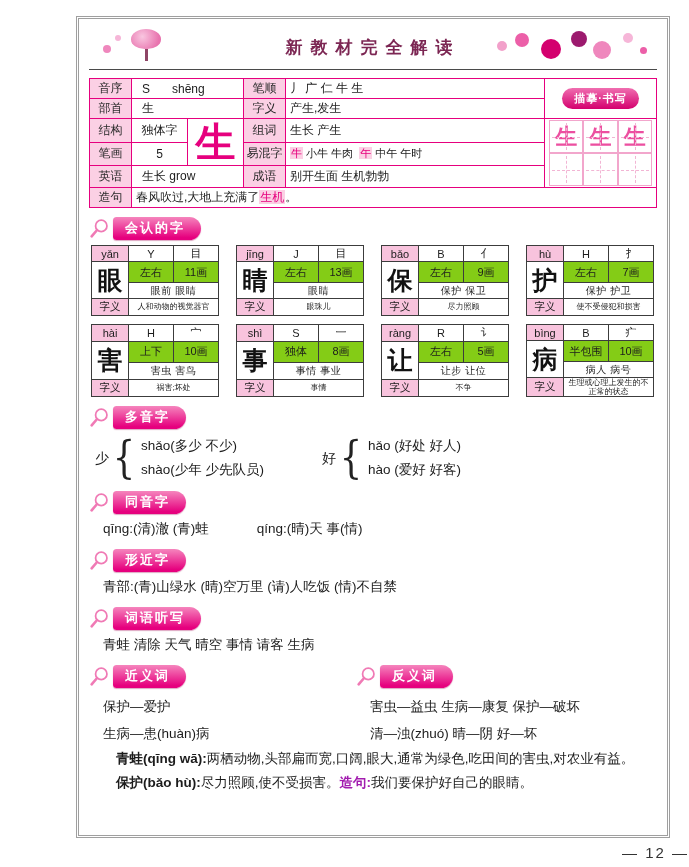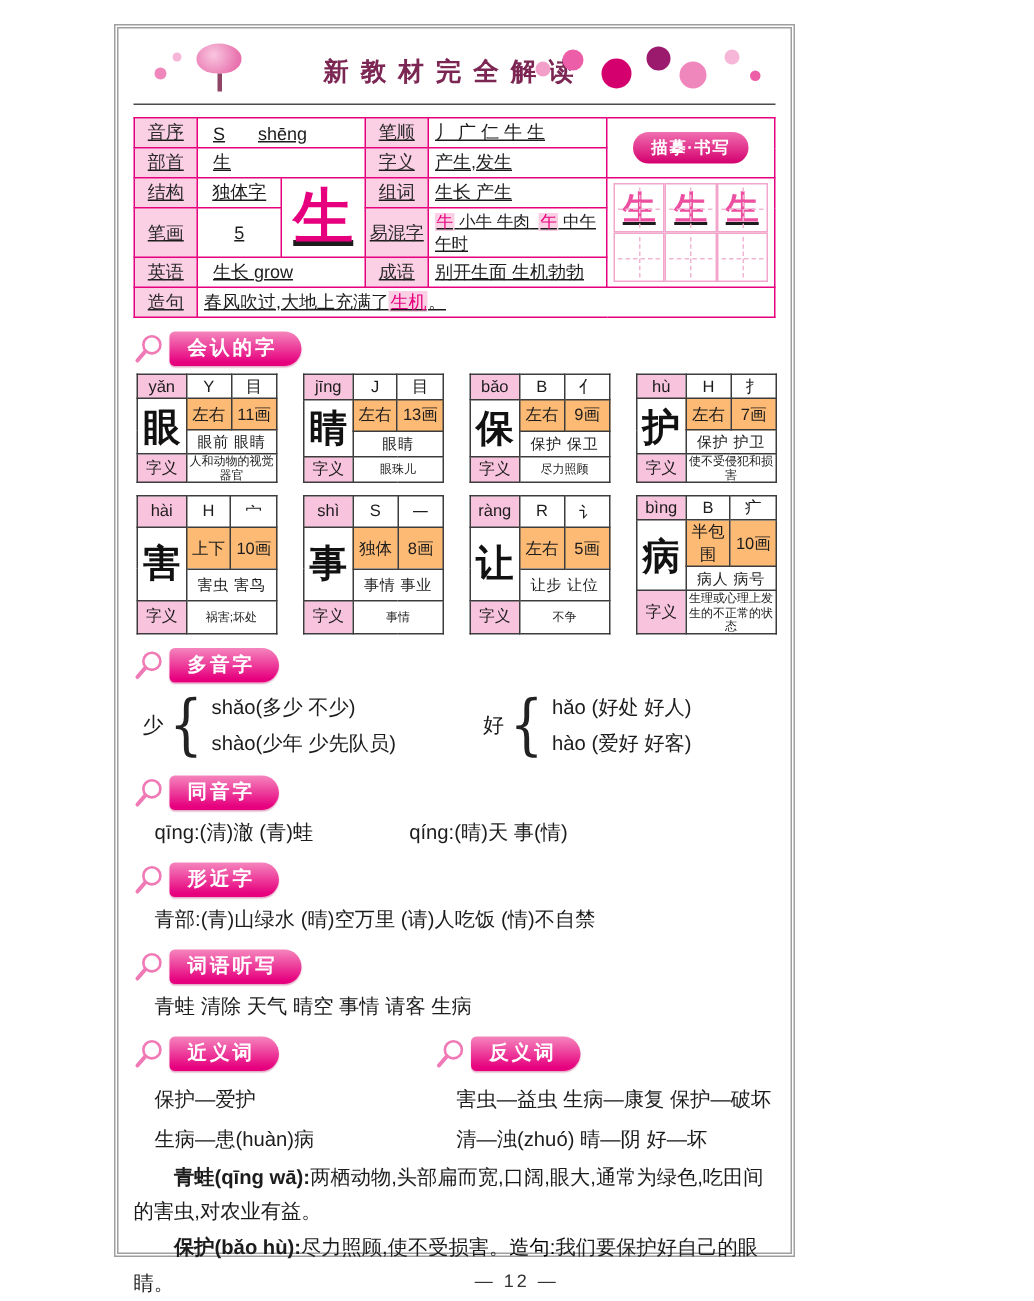--- a/index.html
+++ b/index.html
@@ -1,34 +1,34 @@
 <!DOCTYPE html>
 <html><head>
 <meta charset="utf-8">
 <style>
   * { box-sizing: border-box; margin: 0; padding: 0; }
   html,body { width:689px; height:867px; background:#fff; }
   body { font-family:"Liberation Sans","DejaVu Sans",sans-serif; color:#1c1c1c; position:relative; }
   .page { position:relative; width:689px; height:867px; background:#fff; overflow:hidden; }
-  .frame { position:absolute; left:76px; top:16px; width:454px; height:822px;
+  .frame { position:absolute; left:76px; top:16px; width:594px; height:822px;
            border:3px double #9f9f9f; padding:4px 10px; background:#fff; }
 
   
   .hdr { position:relative; height:44px; }
   .hdr-title { text-align:center; padding-top:13px; font-size:17px; font-weight:bold;
                letter-spacing:8px; color:#7c2653; }
   .tree { position:absolute; left:42px; top:6px; width:30px; }
   .tree .canopy { width:30px; height:20px; border-radius:50% 50% 46% 46%;
                   background:radial-gradient(circle at 38% 38%, #f9c6e0, #e873ae 75%); }
   .tree .trunk { width:3px; height:12px; background:#8e4566; margin:0 auto; }
   .fl { position:absolute; border-radius:50%; }
   .hdr-rule { border-bottom:1.5px solid #4a4a4a; margin:2px 0 8px; }
 
   
-  table.main { width:100%; border-collapse:collapse; table-layout:fixed; font-size:12px;text-decoration:underline; }
+  table.main { width:100%; border-collapse:collapse; table-layout:fixed; font-size:12px; }
   table.main td { border:1px solid #e6007e; padding:1px 4px; height:20px; vertical-align:middle; }
   table.main td.lbl { background:#fbd0e4; text-align:center; padding:1px 1px; color:#2a2a2a; }
   table.main td.val { background:#fff; }
   .yinxu-val { display:flex; gap:22px; align-items:baseline; padding-left:6px; }
   .bigchar { font-family:"DejaVu Serif","Liberation Serif",serif; font-size:40px; line-height:1;
              color:#e6007e; text-align:center; font-weight:bold; }
   .badge-cell { text-align:center; vertical-align:middle; }
   .miaomo-badge { display:inline-block; background:linear-gradient(180deg,#f06eb0,#d4006e);
                   color:#fff; font-size:11px; font-weight:bold; padding:3px 12px;
                   border-radius:11px; letter-spacing:1px; }
@@ -51,44 +51,44 @@
           letter-spacing:2px; box-shadow:0 1px 1px rgba(160,0,80,.35); }
 
   
   .zb-row { display:flex; margin-left:2px;gap:18px; }
   table.zb { border-collapse:collapse; table-layout:fixed; margin-right:-1px; }
   table.zb td { border:1px solid #3c3c3c; text-align:center; vertical-align:middle; padding:0 1px; background:#fff; }
   table.zb .py { background:#f8c3dd; font-size:11px; height:16px; }
   table.zb .lt, table.zb .rd { font-size:11px; height:16px; }
   table.zb .bc { font-size:25px; font-weight:bold; color:#111; background:#fff;
                  font-family:"DejaVu Serif","Liberation Serif",serif; }
-  table.zb .st, table.zb .sk { background:#fdba74; font-size:11px; height:21px; }
+  table.zb .st, table.zb .sk { background:#84cc16; font-size:11px; height:21px; }
   table.zb .wd { font-size:10px; height:16px; letter-spacing:0.5px; }
   table.zb .zy { background:#f8c3dd; font-size:10.5px; height:17px; }
   table.zb .mn { font-size:8px; line-height:1.15; padding:0 1px; }
 
   
   .sec-body { font-size:13.5px; line-height:1.55; padding-left:14px; }
   .poly-wrap { display:flex; gap:58px; padding-left:6px; }
   .poly { display:flex; align-items:center; }
   .poly-char { font-size:14px; margin-right:1px; }
   .brace { font-family:"DejaVu Serif","Liberation Serif",serif; font-size:44px; line-height:46px;
            font-weight:normal; color:#222; margin:0 3px 0 0; transform:scaleX(.8); }
   .poly-lines div { height:24px; line-height:24px; font-size:13.5px; }
-  .tongyin-line { display:flex; gap:64px; }
+  .tongyin-line { display:flex; gap:48px; }
   .two-col { display:flex; }
   .two-col .col-l { width:47%; }
   .two-col .col-r { width:53%; }
   .lines div { height:27px; line-height:27px; padding-left:14px; font-size:13.5px; }
   .expl p { font-size:13.5px; line-height:1.75; text-indent:2em; }
   .expl .term { font-weight:bold; }
-  .expl .zj { color:#000000; font-weight:normal; }
-
-  .page-num { position:absolute; left:0; right:0; bottom:6px; text-align:center;
-              font-size:12px; color:#333; letter-spacing:2px; }
+  .expl .zj { color:#a21caf; font-weight:bold; }
+
+  .page-num { position:absolute; left:0; right:0; bottom:6px; text-align:right;
+              font-size:15px; color:#333; letter-spacing:2px; }
 </style>
 </head>
 <body>
 
 <div class="page">
   <div class="frame">
 
     <div class="hdr">
       <div class="tree">
         <div class="canopy"></div>

